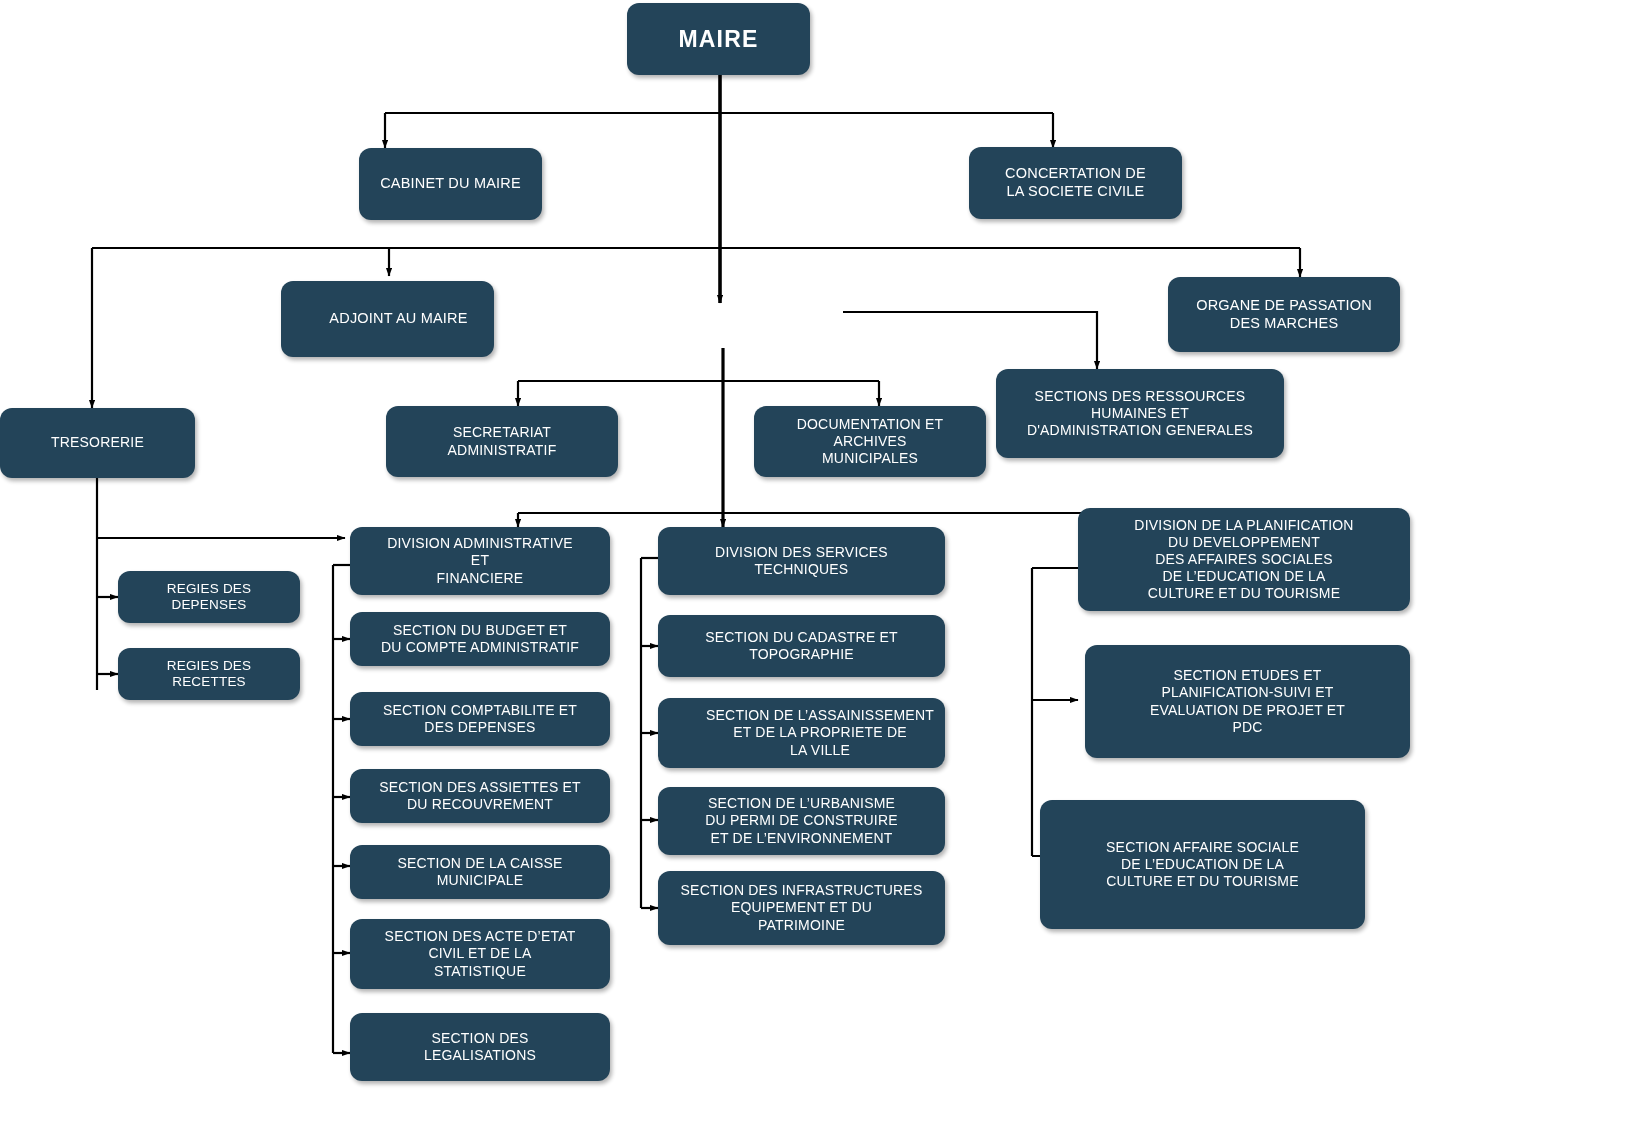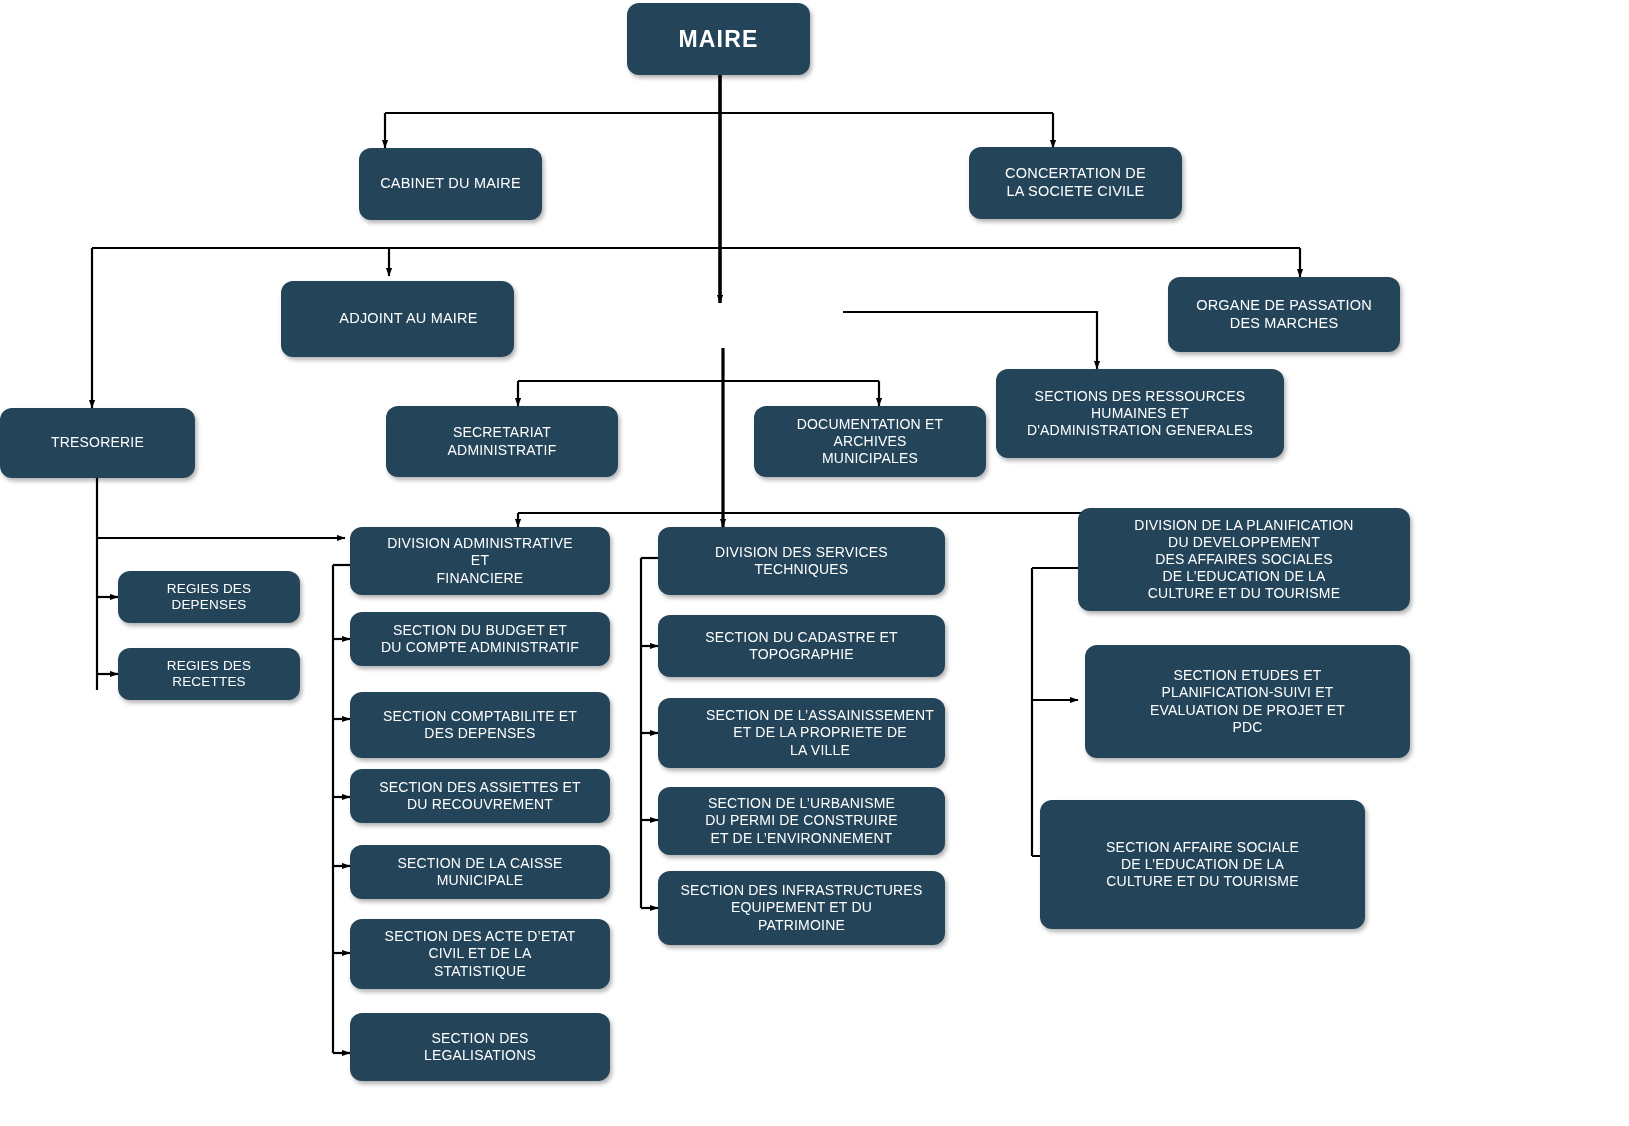--- a/index.html
+++ b/index.html
@@ -122,21 +122,21 @@
 
   <div class="node n-lvl2" style="left:311px; top:148px; width:183px; height:72px;margin-left:48px;">
     <span class="label">CABINET DU MAIRE</span>
   </div>
 
   <div class="node n-lvl2" style="left:969px; top:147px; width:213px; height:72px;">
     <span class="label">CONCERTATION DE
 LA SOCIETE CIVILE</span>
   </div>
 
-  <div class="node n-lvl2" style="left:281px; top:281px; width:233px; height:76px;padding-left:29px;">
+  <div class="node n-lvl2" style="left:281px; top:281px; width:213px; height:76px;padding-left:29px;">
     <span class="label">ADJOINT AU MAIRE</span>
   </div>
 
 
   <div class="node n-lvl2" style="left:1168px; top:277px; width:232px; height:75px;">
     <span class="label">ORGANE DE PASSATION
 DES  MARCHES</span>
   </div>
 
   <div class="node n-lvl3" style="left:0px; top:408px; width:195px; height:70px;">
@@ -174,21 +174,21 @@
     <span class="label">DIVISION ADMINISTRATIVE
 ET
 FINANCIERE</span>
   </div>
 
   <div class="node n-sec" style="left:350px; top:612px; width:260px; height:54px;">
     <span class="label">SECTION DU BUDGET ET
 DU COMPTE ADMINISTRATIF</span>
   </div>
 
-  <div class="node n-sec" style="left:350px; top:692px; width:260px; height:66px;">
+  <div class="node n-sec" style="left:350px; top:692px; width:260px; height:54px;">
     <span class="label">SECTION COMPTABILITE ET
 DES DEPENSES</span>
   </div>
 
   <div class="node n-sec" style="left:350px; top:769px; width:260px; height:54px;">
     <span class="label">SECTION DES  ASSIETTES ET
 DU RECOUVREMENT</span>
   </div>
 
   <div class="node n-sec" style="left:350px; top:845px; width:260px; height:54px;">

